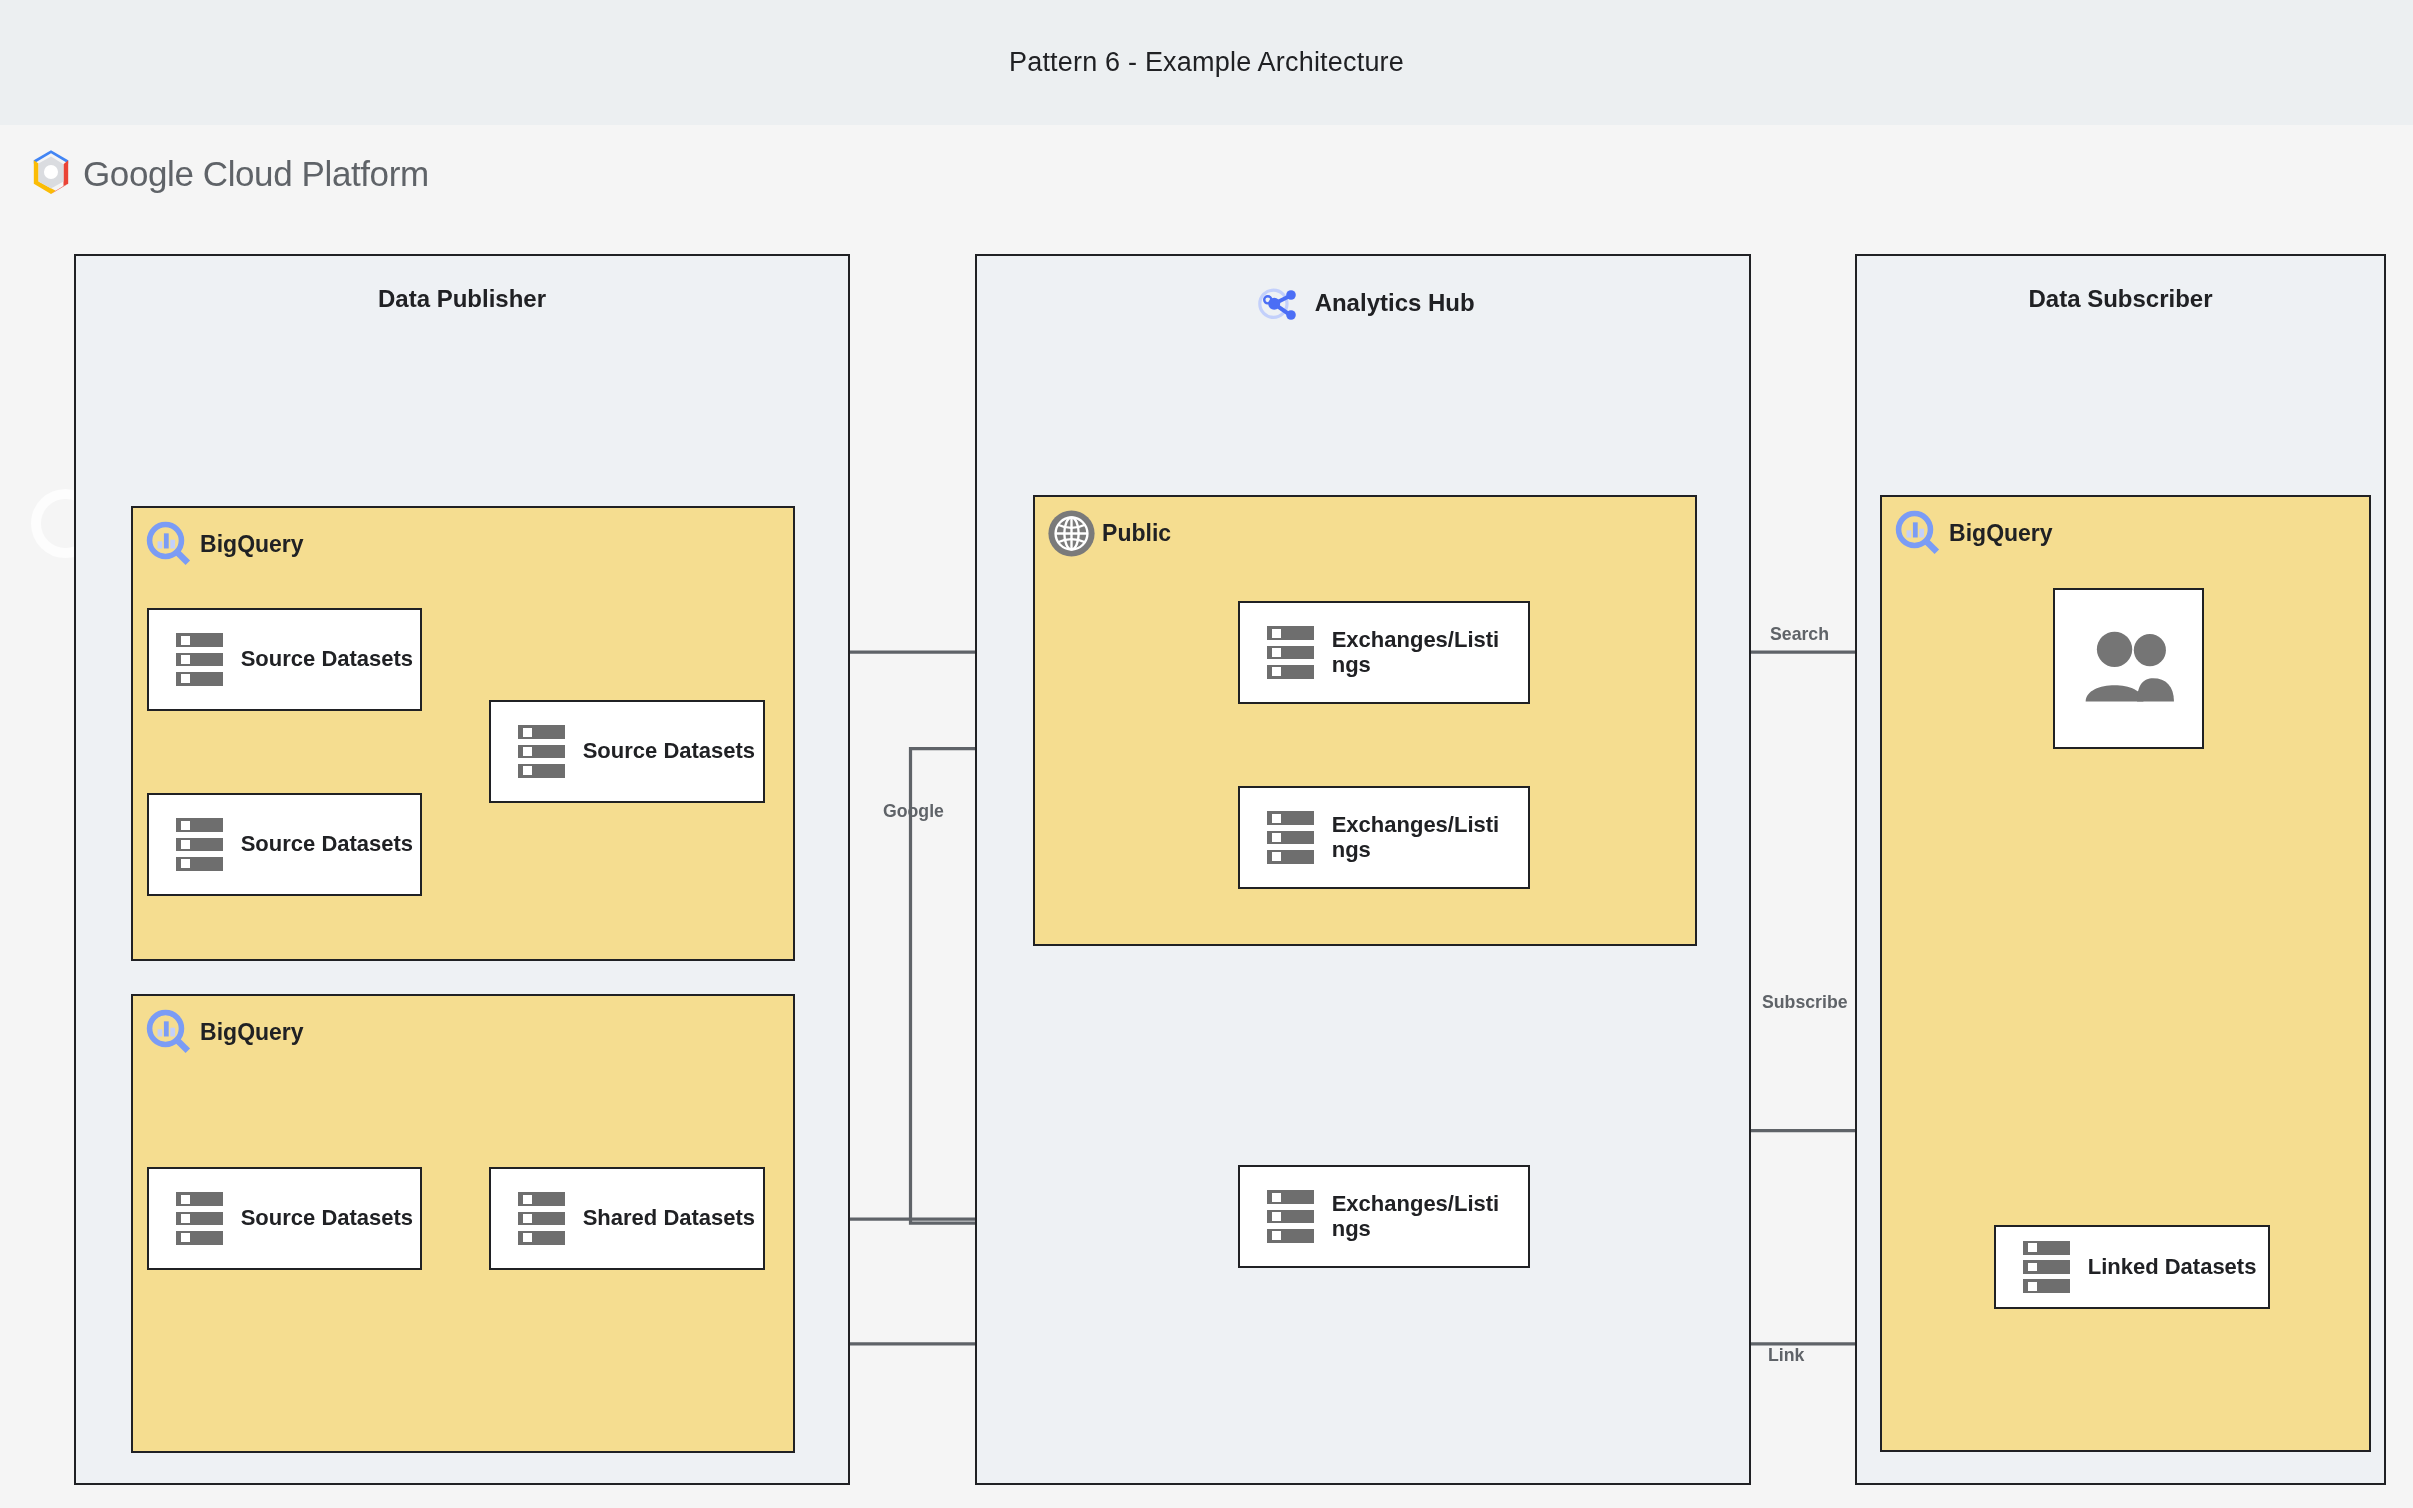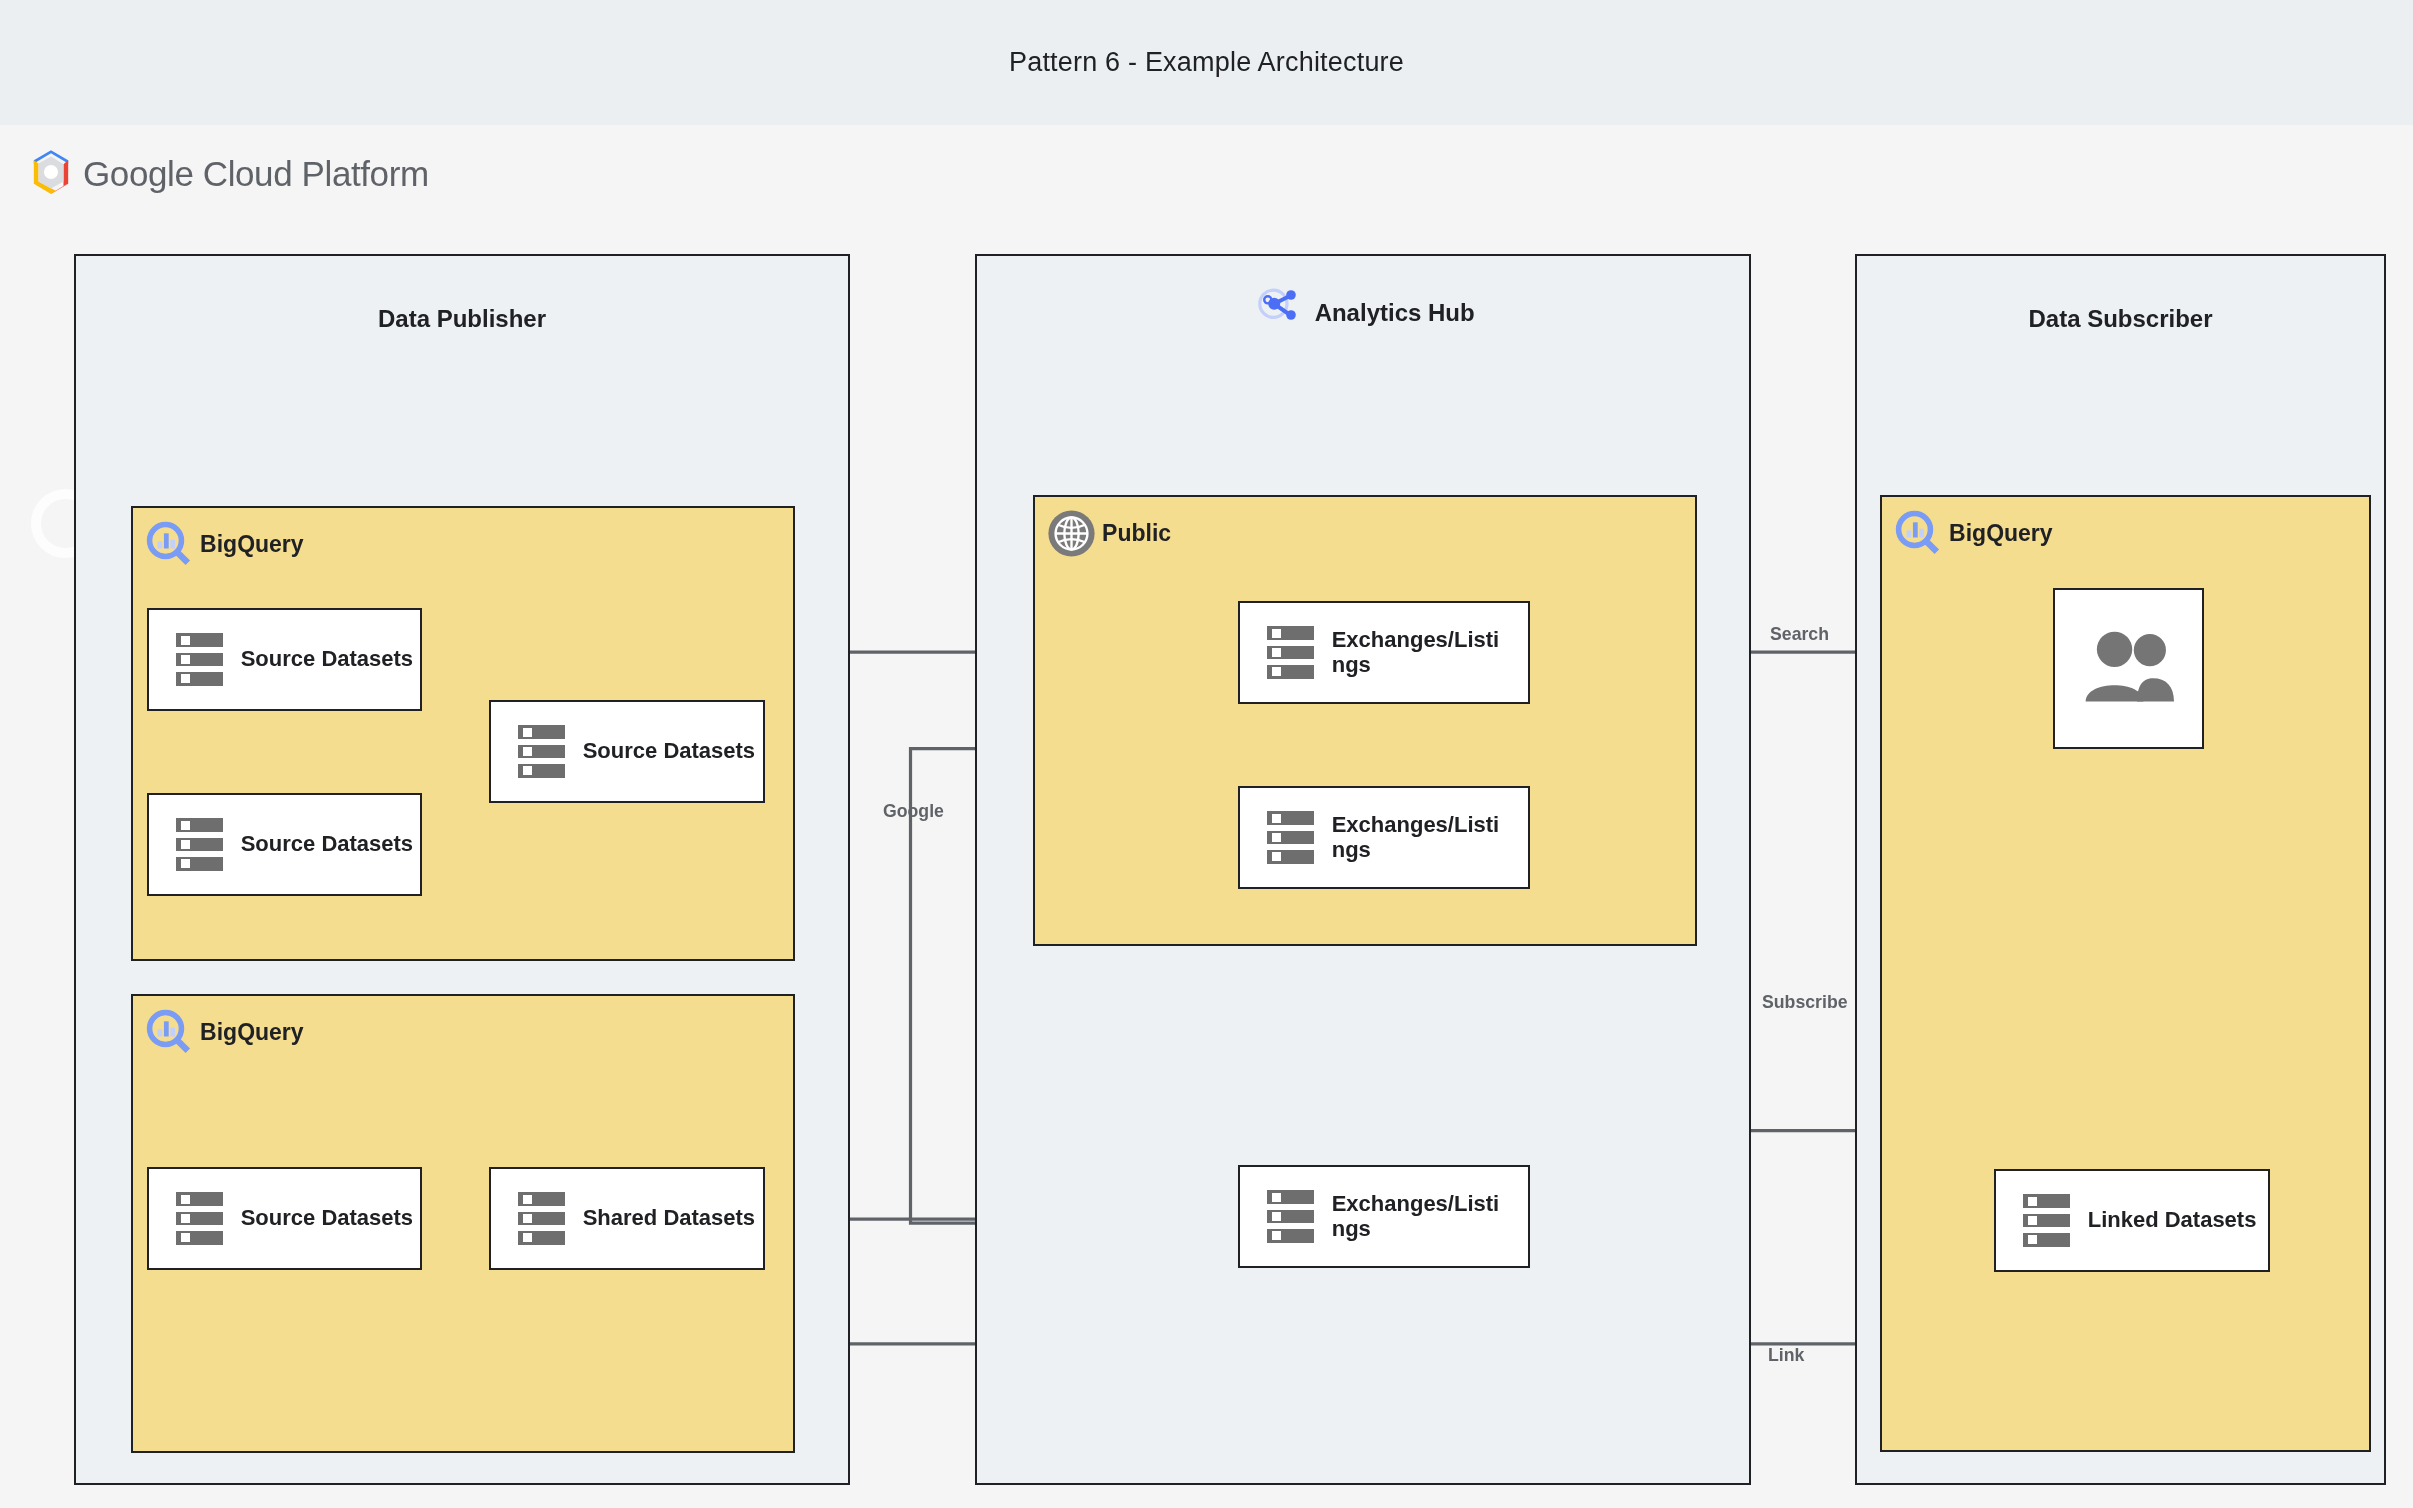--- a/index.html
+++ b/index.html
@@ -46,21 +46,21 @@
 
   
   .zone {
     position: absolute;
     background: #eef1f4;
     border: 2.4px solid #202124;
   }
   .zone-title {
     position: absolute; left: 0; right: 0; top: 29px;
     text-align: center;
-    font-size: 24px; font-weight: bold; color: #202124; margin-top: 20px;
+    font-size: 24px; font-weight: bold; color: #202124;
   }
   #zone-publisher  { left: 74px;  top: 129px; width: 776px;  height: 1231px; }
   #zone-hub        { left: 975px; top: 129px; width: 776px;  height: 1231px; }
   #zone-subscriber { left: 1855px; top: 129px; width: 531px;  height: 1231px; }
 
   
   #hub-title-wrap {
     position: absolute; left: 4px; right: 0; top: 22.5px;
     display: flex; align-items: center; justify-content: center; gap: 11.3px;
   }
@@ -112,21 +112,21 @@
   #n-src-1     { left: 147px;  top: 483px;  width: 275px; height: 103px; }
   #n-src-2     { left: 147px;  top: 668px;  width: 275px; height: 103px; }
   #n-src-mid   { left: 489px;  top: 575px;  width: 276px; height: 103px; }
   #n-src-3     { left: 147px;  top: 1042px; width: 275px; height: 103px; }
   #n-shared    { left: 489px;  top: 1042px; width: 276px; height: 103px; }
   #n-ex-1      { left: 1238px; top: 476px;  width: 292px; height: 103px; }
   #n-ex-2      { left: 1238px; top: 661px;  width: 292px; height: 103px; }
   #n-ex-3      { left: 1238px; top: 1040px; width: 292px; height: 103px; }
   #n-users     { left: 2053px; top: 463px;  width: 151px; height: 161px;
                  padding-left: 0; justify-content: center; }
-  #n-linked    { left: 1994px; top: 1044px; width: 276px; height: 103px; text-align: center; }
+  #n-linked    { left: 1994px; top: 1100px; width: 276px; height: 84px; text-align: center; }
 
   
   #wires { position: absolute; left: 0; top: 0; width: 2413px; height: 1384px; pointer-events: none; }
   .wire-label {
     position: absolute; font-size: 17.7px; font-weight: bold; color: #5f6368;
     white-space: nowrap;
   }
 
   
   .bq-icon { width: 51px; height: 51px; flex: 0 0 51px; }

